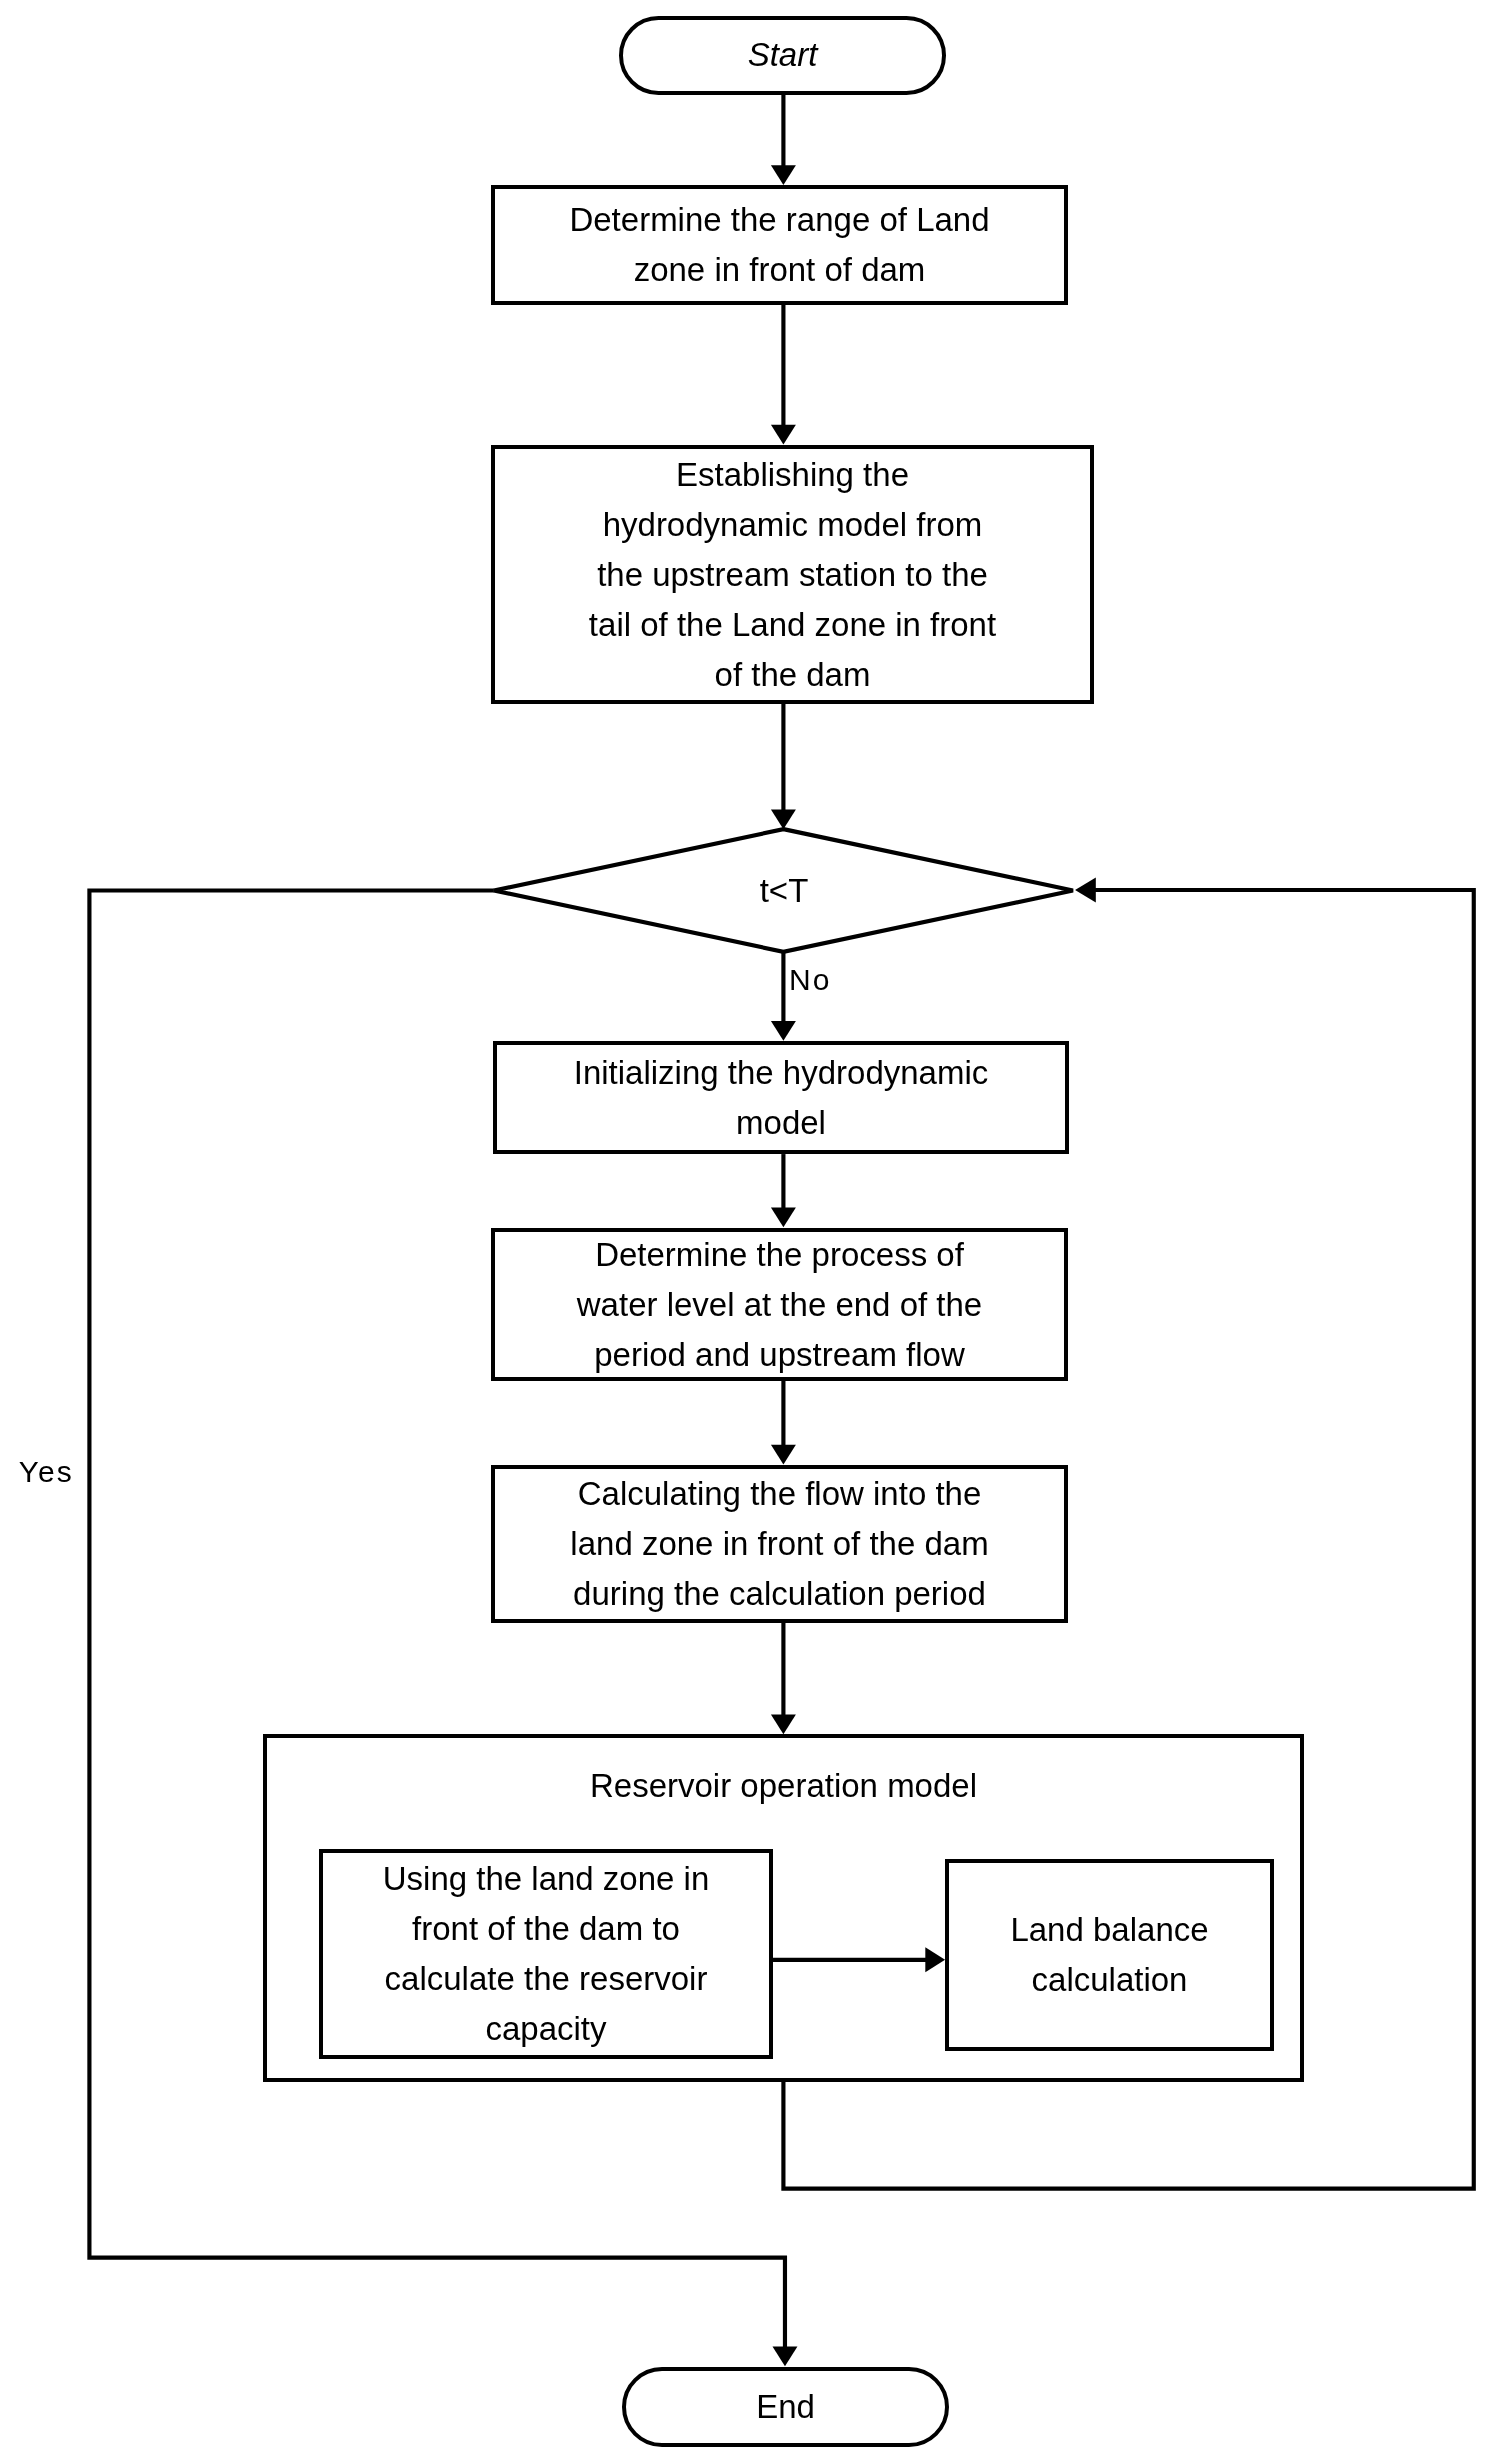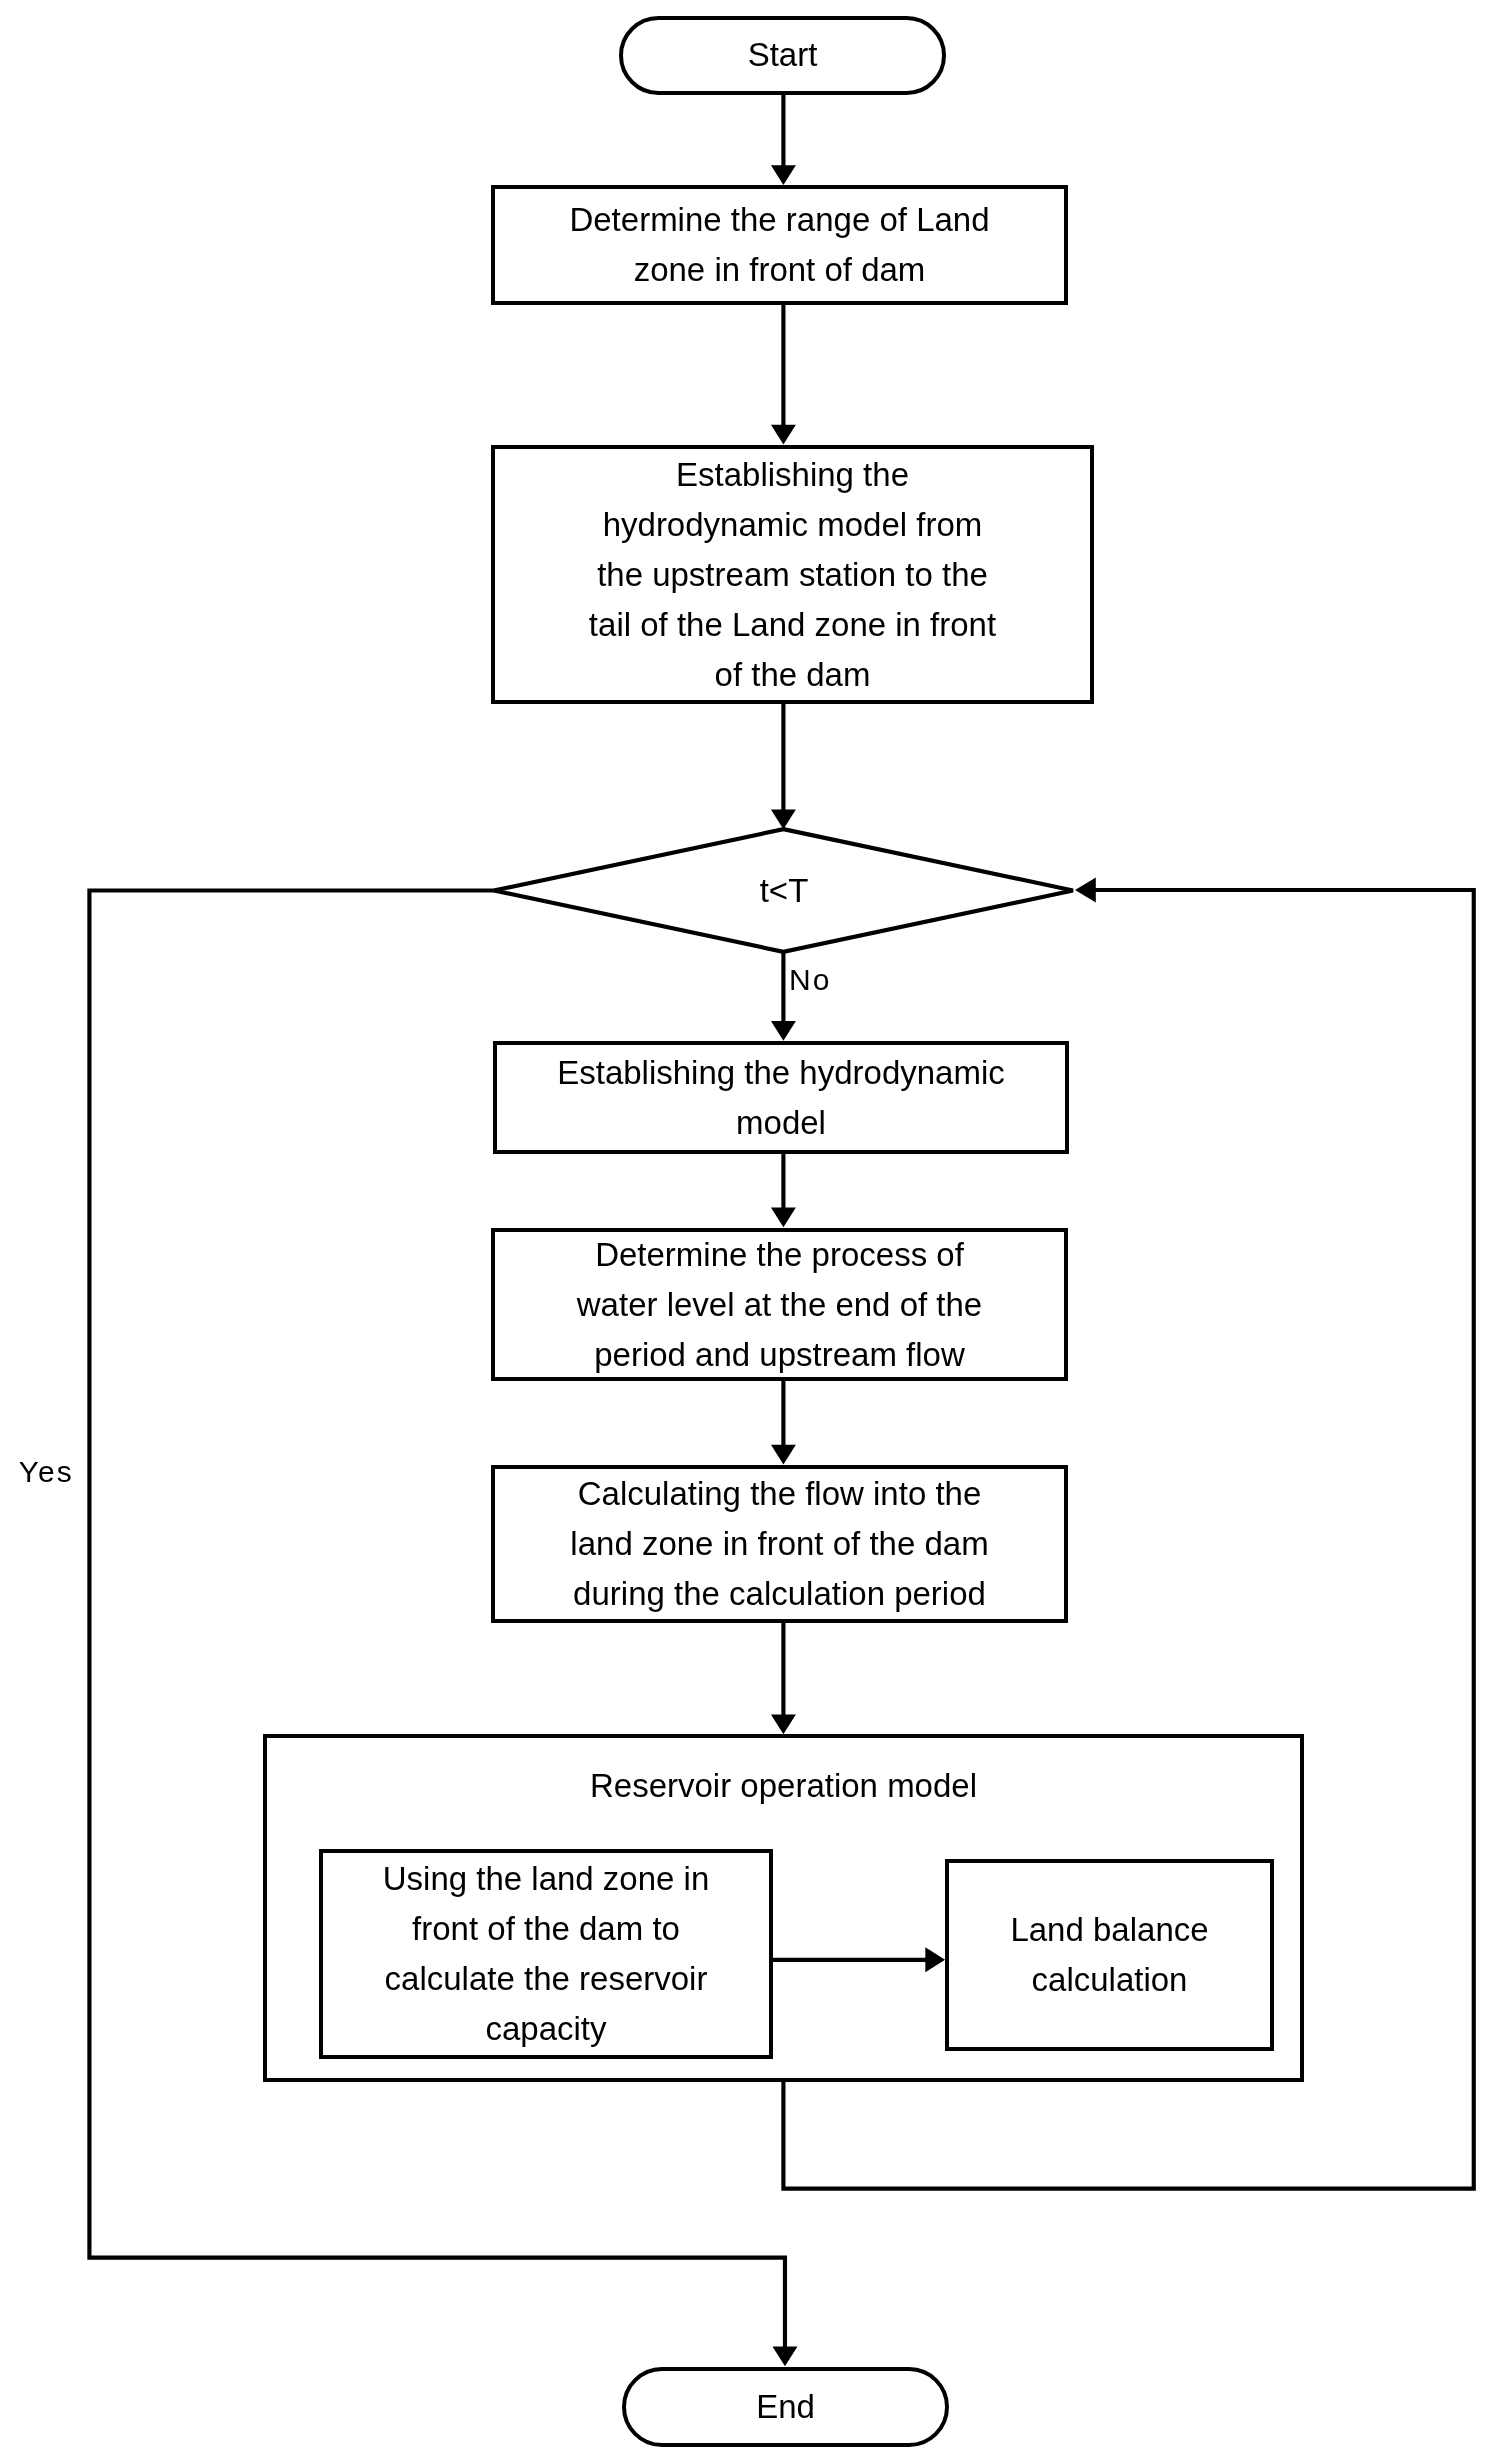--- a/index.html
+++ b/index.html
@@ -98,21 +98,21 @@
     <polygon points="1483,1557 1531,1557 1507,1595" fill="#000000"></polygon>
     <polygon points="1483,1964 1531,1964 1507,2002" fill="#000000"></polygon>
     <polygon points="1483,2323 1531,2323 1507,2361" fill="#000000"></polygon>
     <polygon points="1483,2779 1531,2779 1507,2817" fill="#000000"></polygon>
     <polygon points="1483,3298 1531,3298 1507,3336" fill="#000000"></polygon>
     <polygon points="1780,3746 1780,3794 1818,3770" fill="#000000"></polygon>
     <polygon points="2108,1688 2108,1736 2068,1712" fill="#000000"></polygon>
     <polygon points="1486,4514 1534,4514 1510,4552" fill="#000000"></polygon>
   </svg>
 
-  <div class="node terminator" style="left:619px; top:15.6px; width:327px; height:79px;">
+  <div class="node terminator" style="left:619px; top:15.6px; width:327px; height:79px;font-style:italic;">
     <div class="node-text">Start</div>
   </div>
 
   <div class="node" style="left:491px; top:185px; width:577px; height:120px;">
     <div class="node-text">Determine the range of Land
 zone in front of dam</div>
   </div>
 
   <div class="node" style="left:491px; top:445px; width:603px; height:259px;">
     <div class="node-text">Establishing the
@@ -122,21 +122,21 @@
 of the dam</div>
   </div>
 
   <div class="decision-text" style="left:654px; top:866px; width:260px; height:50px;">t&lt;T</div>
 
   <div class="edge-label" style="left:789px; top:962px;">No</div>
 
   <div class="edge-label" style="left:18.7px; top:1454px;">Yes</div>
 
   <div class="node" style="left:493px; top:1041px; width:576px; height:113px;">
-    <div class="node-text">Establishing the hydrodynamic
+    <div class="node-text">Initializing the hydrodynamic
 model</div>
   </div>
 
   <div class="node" style="left:491px; top:1228px; width:577px; height:153px;">
     <div class="node-text">Determine the process of
 water level at the end of the
 period and upstream flow</div>
   </div>
 
   <div class="node" style="left:491px; top:1465px; width:577px; height:158px;">

